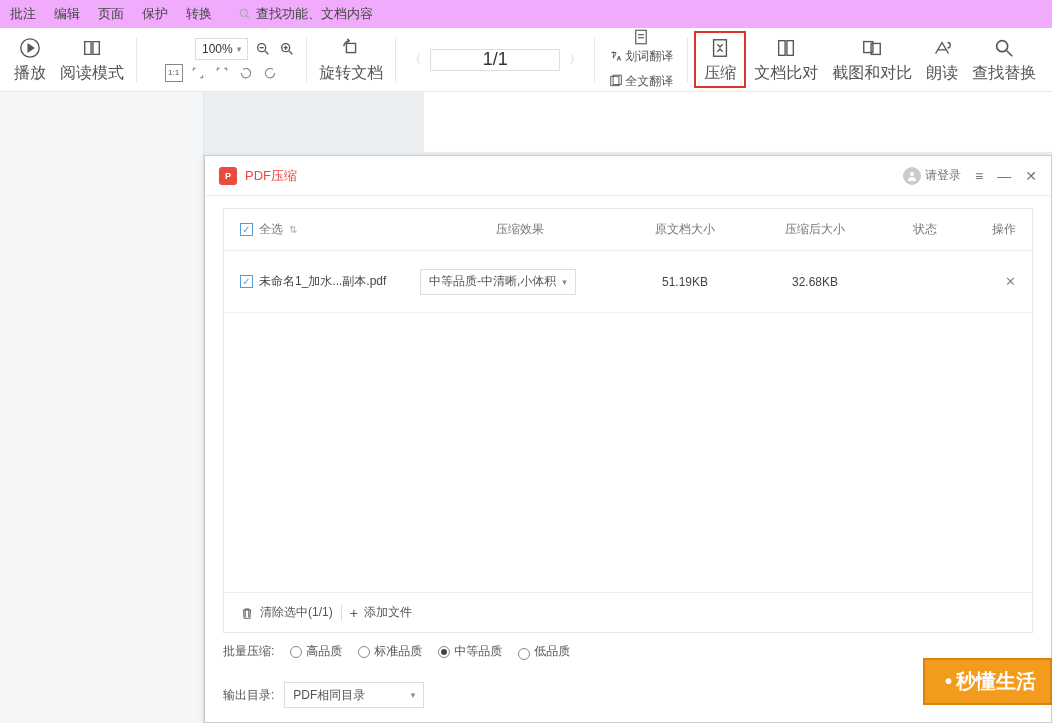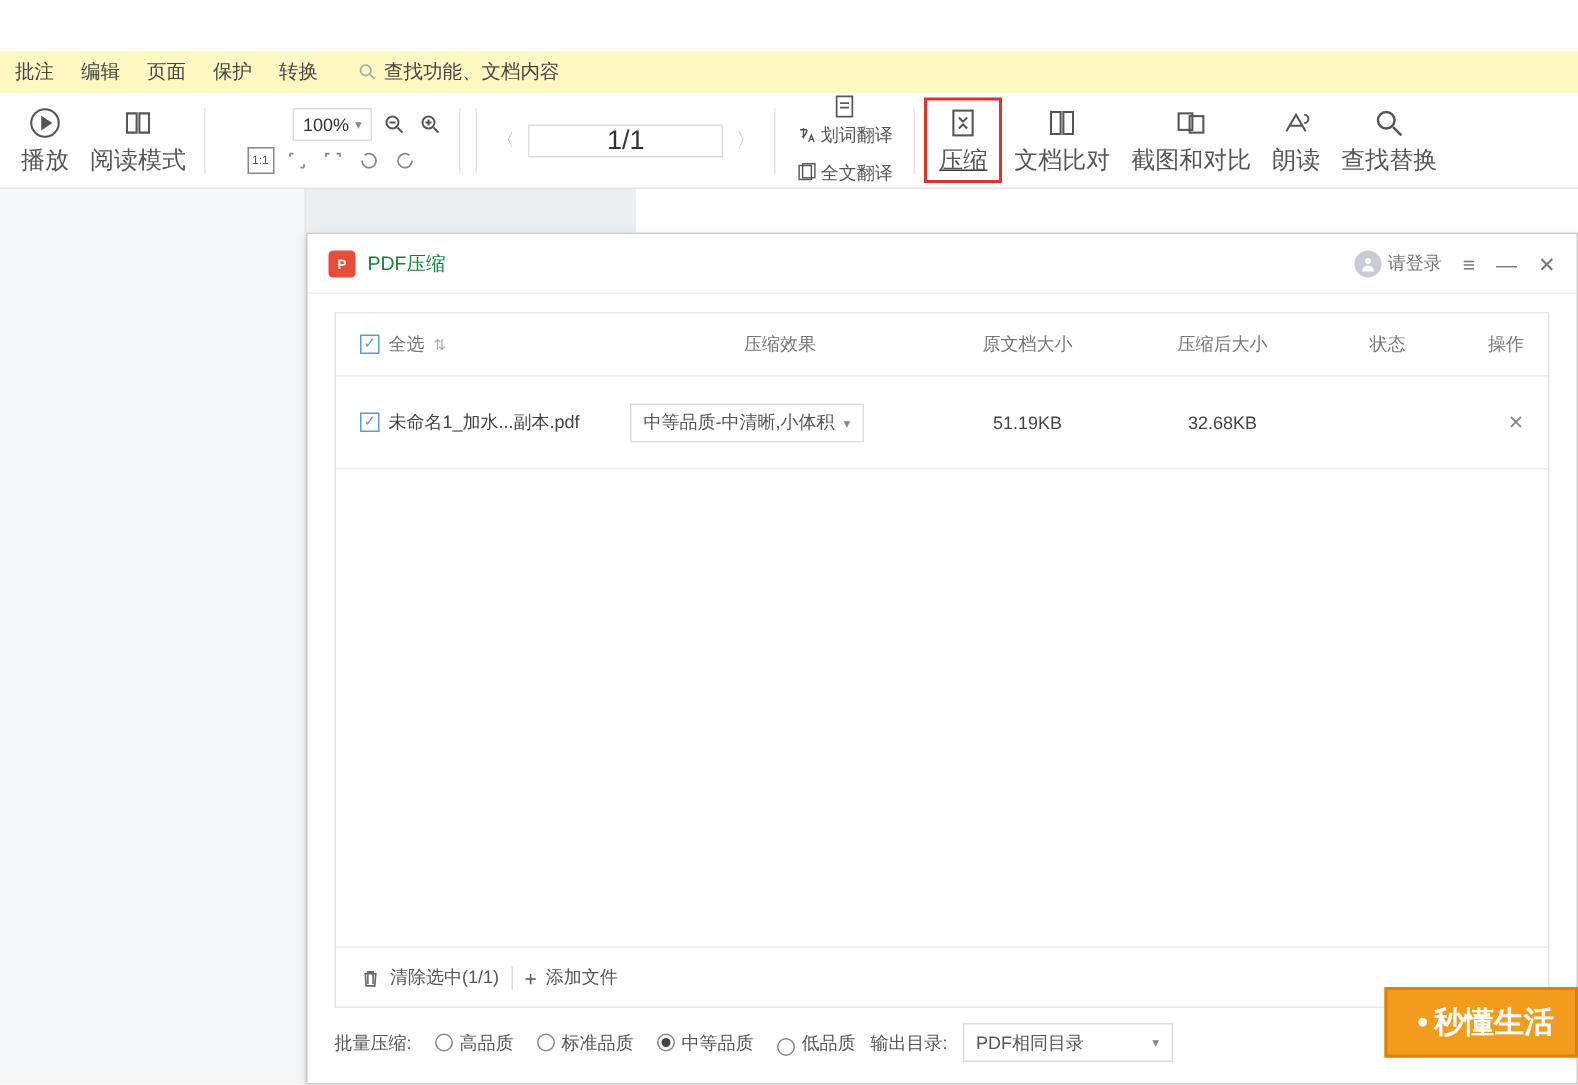--- a/index.html
+++ b/index.html
@@ -1,19 +1,19 @@
 <!DOCTYPE html>
 <html><head>
 <meta charset="utf-8">
 <style>
 * { box-sizing: border-box; margin: 0; padding: 0; font-family: "Microsoft YaHei", sans-serif; }
 body { width: 1052px; height: 723px; background: #fff; overflow: hidden; font-size: 12px; color: #333; }
 
 
-.menubar { display: flex; align-items: center; height: 28px; background: #fef9c3; padding: 0 10px; gap: 18px; margin-top: 34px; }
+.menubar { display: flex; align-items: center; height: 28px; background: #f0abfc; padding: 0 10px; gap: 18px; }
 .menubar span { font-size: 13px; color: #444; cursor: pointer; }
 .search-box { display: flex; align-items: center; gap: 4px; color: #aaa; margin-left: 8px; }
 .search-box svg { width: 14px; height: 14px; stroke: #aaa; }
 
 
 .toolbar { display: flex; align-items: center; height: 64px; border-bottom: 1px solid #e6e6e6; padding: 0 8px; gap: 2px; }
 .tool-group { display: flex; flex-direction: column; align-items: center; justify-content: center; height: 100%; padding: 0 6px; }
 .tool-group .ico { height: 26px; display: flex; align-items: center; justify-content: center; }
 .tool-group .lbl { font-size: 16px; color: #555; margin-top: 2px; }
 .sep { width: 1px; height: 44px; background: #e6e6e6; margin: 0 4px; }
@@ -24,32 +24,32 @@
 .small-icons-row { display: flex; gap: 6px; margin-top: 4px; }
 .small-icons-row .sq { width: 18px; height: 18px; display:flex; align-items:center; justify-content:center; }
 
 .page-nav { display: flex; align-items: center; gap: 6px; }
 .page-input { border: 1px solid #ddd; height: 22px; width: 130px; text-align: center; font-size: 18px; }
 
 .mode-row { display: flex; align-items: center; gap: 4px; }
 .mode-btn { display: flex; align-items: center; gap: 2px; padding: 2px 4px; font-size: 12px; color: #555; }
 .mode-btn.disabled { color: #bbb; }
 
-.highlight-box { border: 2px solid #d33; padding: 2px; text-decoration: underline; }
+.highlight-box { border: 2px solid #d33; padding: 2px; }
 
 
 .main { display: flex; height: calc(100% - 92px); }
 .sidebar-gap { width: 204px; background: #f5f6f7; border-right: 1px solid #e6e6e6; }
 .doc-area { flex: 1; background: #eceff1; position: relative; }
 
 
 .dialog { position: absolute; left: 204px; top: 155px; width: 848px; height: 568px; background: #fff; border: 1px solid #ccc; box-shadow: 0 2px 8px rgba(0,0,0,0.1); display: flex; flex-direction: column; }
 .dlg-header { display: flex; align-items: center; height: 40px; padding: 0 14px; border-bottom: 1px solid #eee; gap: 8px; }
 .dlg-header .app-ico { width: 18px; height: 18px; background: #e74c3c; border-radius: 3px; display:flex; align-items:center; justify-content:center; color:#fff; font-size:9px; font-weight:bold; }
-.dlg-header .title { font-size: 13px; color: #15803d; flex: 1; }
+.dlg-header .title { font-size: 13px; color: #ef4444; flex: 1; }
 .dlg-header .right { display: flex; align-items: center; gap: 14px; color: #777; }
 .avatar-ico { width: 18px; height: 18px; border-radius: 50%; background: #c9cdd2; display:flex; align-items:center; justify-content:center; }
 
 .table-container { flex: 1; margin: 12px 18px 0 18px; border: 1px solid #e6e6e6; display: flex; flex-direction: column; overflow: hidden; }
 .thead { display: flex; align-items: center; height: 42px; border-bottom: 1px solid #eee; background: #fff; padding: 0 16px; font-size: 12px; color: #777; }
 .th-name { width: 180px; display: flex; align-items: center; gap: 6px; }
 .th-effect { width: 200px; text-align: center; }
 .th-orig { width: 130px; text-align: center; }
 .th-after { width: 130px; text-align: center; }
 .th-status { width: 90px; text-align: center; }
@@ -63,21 +63,21 @@
 .row .c-status { width: 90px; text-align: center; }
 .row .c-op { flex: 1; display: flex; justify-content: flex-end; }
 
 .select-box { border: 1px solid #ddd; height: 26px; display: flex; align-items: center; padding: 0 8px; gap: 6px; font-size: 12px; color: #555; }
 
 .chk { width: 13px; height: 13px; border: 1px solid #5b9bd5; display: inline-flex; align-items: center; justify-content: center; color: #5b9bd5; font-size: 10px; line-height: 1; }
 
 .table-footer { height: 40px; display: flex; align-items: center; gap: 8px; padding: 0 16px; border-top: 1px solid #eee; font-size: 12px; color: #555; }
 .foot-sep { width: 1px; height: 16px; background: #ddd; }
 
-.dlg-bottom { padding: 10px 18px 14px 18px; display: flex; flex-direction: row; gap: 10px; font-size: 12px; color: #555; }
+.dlg-bottom { padding: 10px 18px 14px 18px; display: flex; flex-direction: column; gap: 22px; font-size: 12px; color: #555; }
 .radio-row { display: flex; align-items: center; gap: 16px; }
 .radio { width: 12px; height: 12px; border: 1px solid #888; border-radius: 50%; display: inline-flex; align-items: center; justify-content: center; }
 .radio.checked::after { content: ""; width: 6px; height: 6px; background: #444; border-radius: 50%; }
 .out-row { display: flex; align-items: center; gap: 10px; }
 
 
 .watermark { position: absolute; right: 0; bottom: 18px; background: #f29b1c; border: 2px solid #d9820e; color: #fff; font-size: 20px; font-weight: bold; padding: 8px 14px 8px 20px; }
 .watermark::before { content: "•"; color: #fff; margin-right: 4px; }
 
 svg { display: block; }
@@ -160,20 +160,30 @@
           </svg>
         </div>
       <div class="sq">
           <svg width="14" height="14" viewBox="0 0 24 24" fill="none" stroke="#888" stroke-width="2">
             <path d="M20 12 a8 8 0 1 1 -3 -6"></path>
           </svg>
         </div>
     </div>
   </div>
   <div class="sep"></div>
+  <div class="tool-group">
+    <div class="ico">
+        <svg width="22" height="22" viewBox="0 0 24 24" fill="none" stroke="#555" stroke-width="1.5">
+          <rect x="7" y="7" width="10" height="10"></rect>
+          <path d="M4 10 a8 8 0 0 1 6 -6"></path>
+          <polyline points="8,2 10,4 8,6"></polyline>
+        </svg>
+      </div>
+    <div class="lbl">旋转文档</div>
+  </div>
   <div class="sep"></div>
   <div class="tool-group" style="padding:0 4px">
     <div class="page-nav">
       <div class="mini-btn" style="color:#bbb">〈</div>
       <div class="page-input" style="display:flex;align-items:center;justify-content:center">1/1</div>
       <div class="mini-btn" style="color:#bbb">〉</div>
     </div>
   </div>
   <div class="sep"></div>
   <div class="tool-group" style="padding:0 4px">

